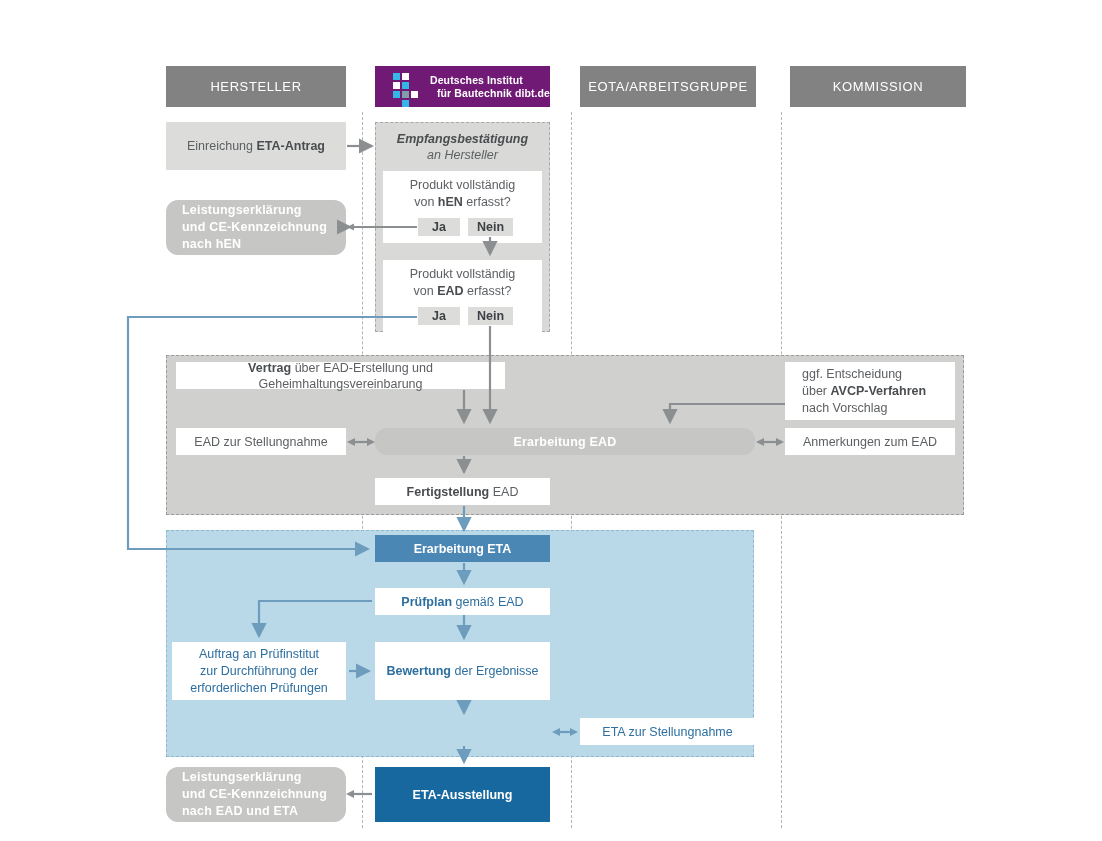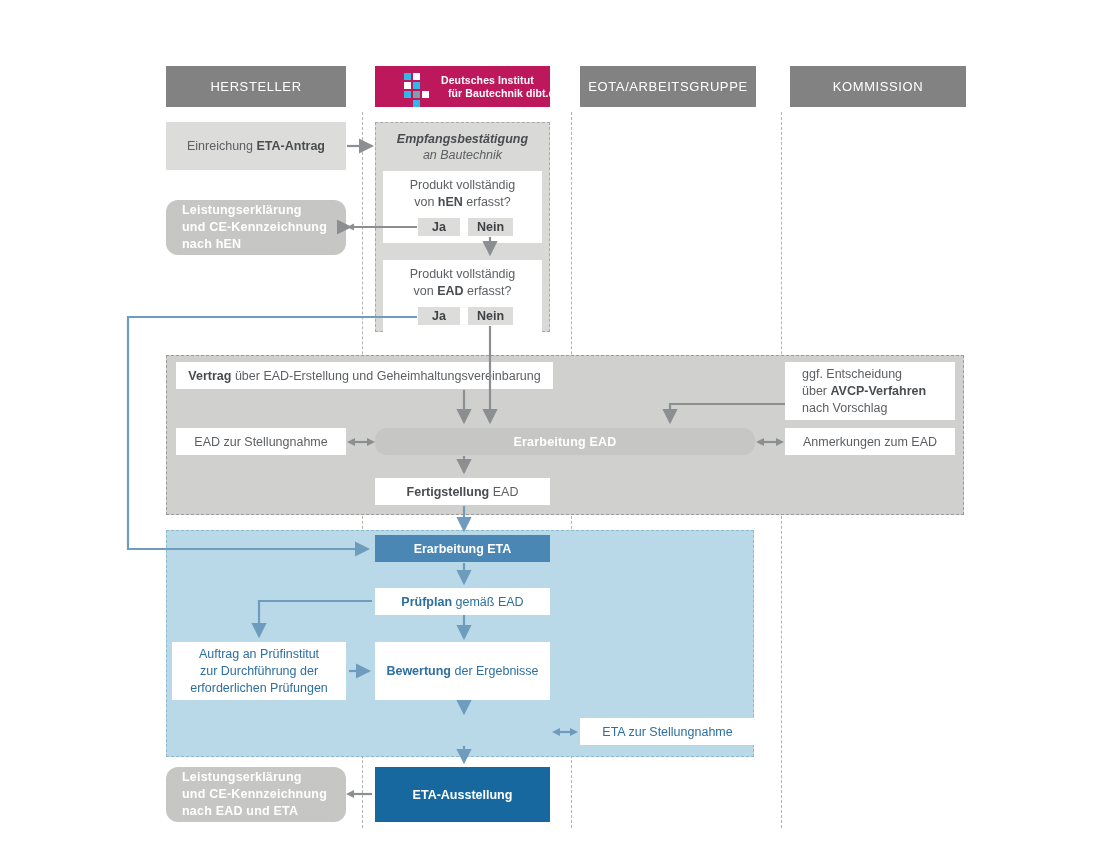--- a/index.html
+++ b/index.html
@@ -38,23 +38,23 @@
   }
 
   
   .hdr{
     background:#828282;
     color:#ffffff;
     display:flex;align-items:center;justify-content:center;
     font-size:13px;letter-spacing:.6px;font-weight:400;
   }
   .hdr-logo{
-    background:#be185d;
+    background:#701a75;
     display:flex;align-items:center;justify-content:flex-start;
-    padding-left:27px;
+    padding-left:16px;
   }
   .logo-squares{
     position:relative;width:32px;height:32px;flex:0 0 32px;margin-right:7px;
   }
   .logo-squares i{position:absolute;display:block;}
   .logo-text{
     color:#ffffff;font-size:10.5px;line-height:13px;font-weight:bold;
     letter-spacing:.1px;white-space:nowrap;
   }
 
@@ -120,21 +120,21 @@
   </div>
 
   <div class="abs hdr" style="left:790px;top:44px;width:176px;height:41px;">
     <span>KOMMISSION</span>
   </div>
 
   <div class="abs band-dibt" style="left:375px;top:100px;width:175px;height:210px;"></div>
 
   <div class="abs node" style="left:375px;top:100px;width:175px;height:49px;color:#5d6063;flex-direction:column;font-style:italic;">
     <span style="font-weight:bold;color:#4a4d50;">Empfangsbestätigung</span>
-    <span>an Bautechnik</span>
+    <span>an Hersteller</span>
   </div>
 
   <div class="abs" style="left:383px;top:149px;width:159px;height:72px;background:#ffffff;">
     <div class="abs" style="left:0;top:6px;width:159px;text-align:center;font-size:12.5px;line-height:17px;color:#5d6063;">
       <span>Produkt vollständig</span><br>
       <span>von </span><span class="bold">hEN</span><span> erfasst?</span>
     </div>
     <div class="abs chip" style="left:35px;top:47px;width:42px;height:18px;">
       <span>Ja</span>
     </div>
@@ -159,21 +159,21 @@
   <div class="abs node n-lgray" style="left:166px;top:100px;width:180px;height:48px;">
     <span><span>Einreichung </span><span class="bold">ETA-Antrag</span></span>
   </div>
 
   <div class="abs node n-mgray" style="left:166px;top:178px;width:180px;height:55px;flex-direction:column;align-items:flex-start;padding-left:16px;line-height:17px;">
     <span>Leistungserklärung</span>
     <span>und CE-Kennzeichnung</span>
     <span>nach hEN</span>
   </div>
 
-  <div class="abs node n-white" style="left:176px;top:340px;width:377px;height:27px;">
+  <div class="abs node n-white" style="left:176px;top:340px;width:329px;height:27px;">
     <span><span class="bold">Vertrag</span><span> über EAD-Erstellung und Geheimhaltungsvereinbarung</span></span>
   </div>
 
   <div class="abs node n-white" style="left:176px;top:406px;width:170px;height:27px;">
     <span>EAD zur Stellungnahme</span>
   </div>
 
   <div class="abs node n-mgray" style="left:375px;top:406px;width:380px;height:27px;">
     <span>Erarbeitung EAD</span>
   </div>

